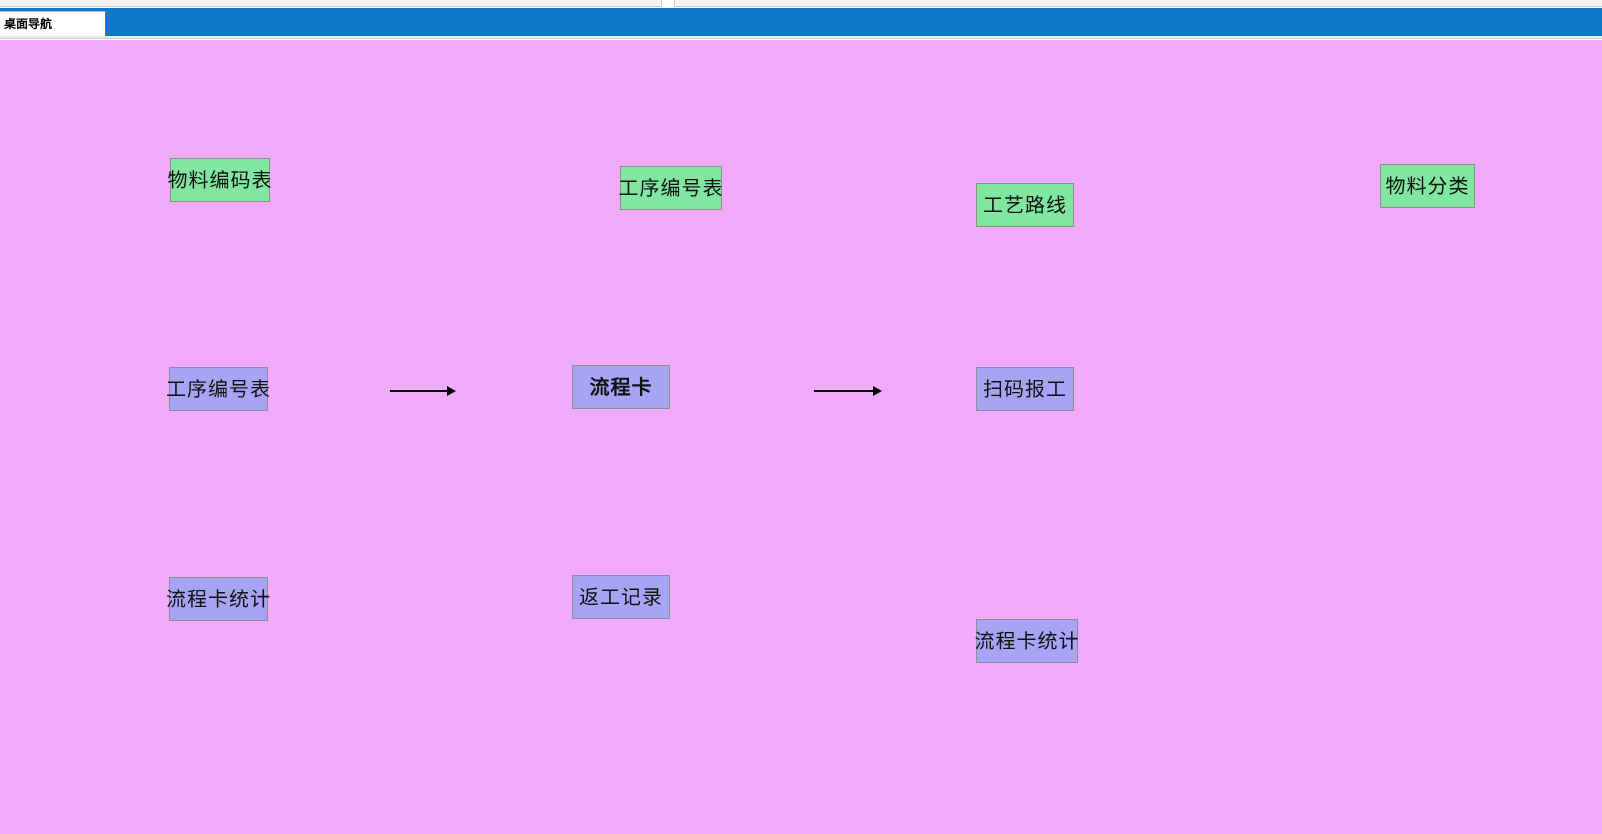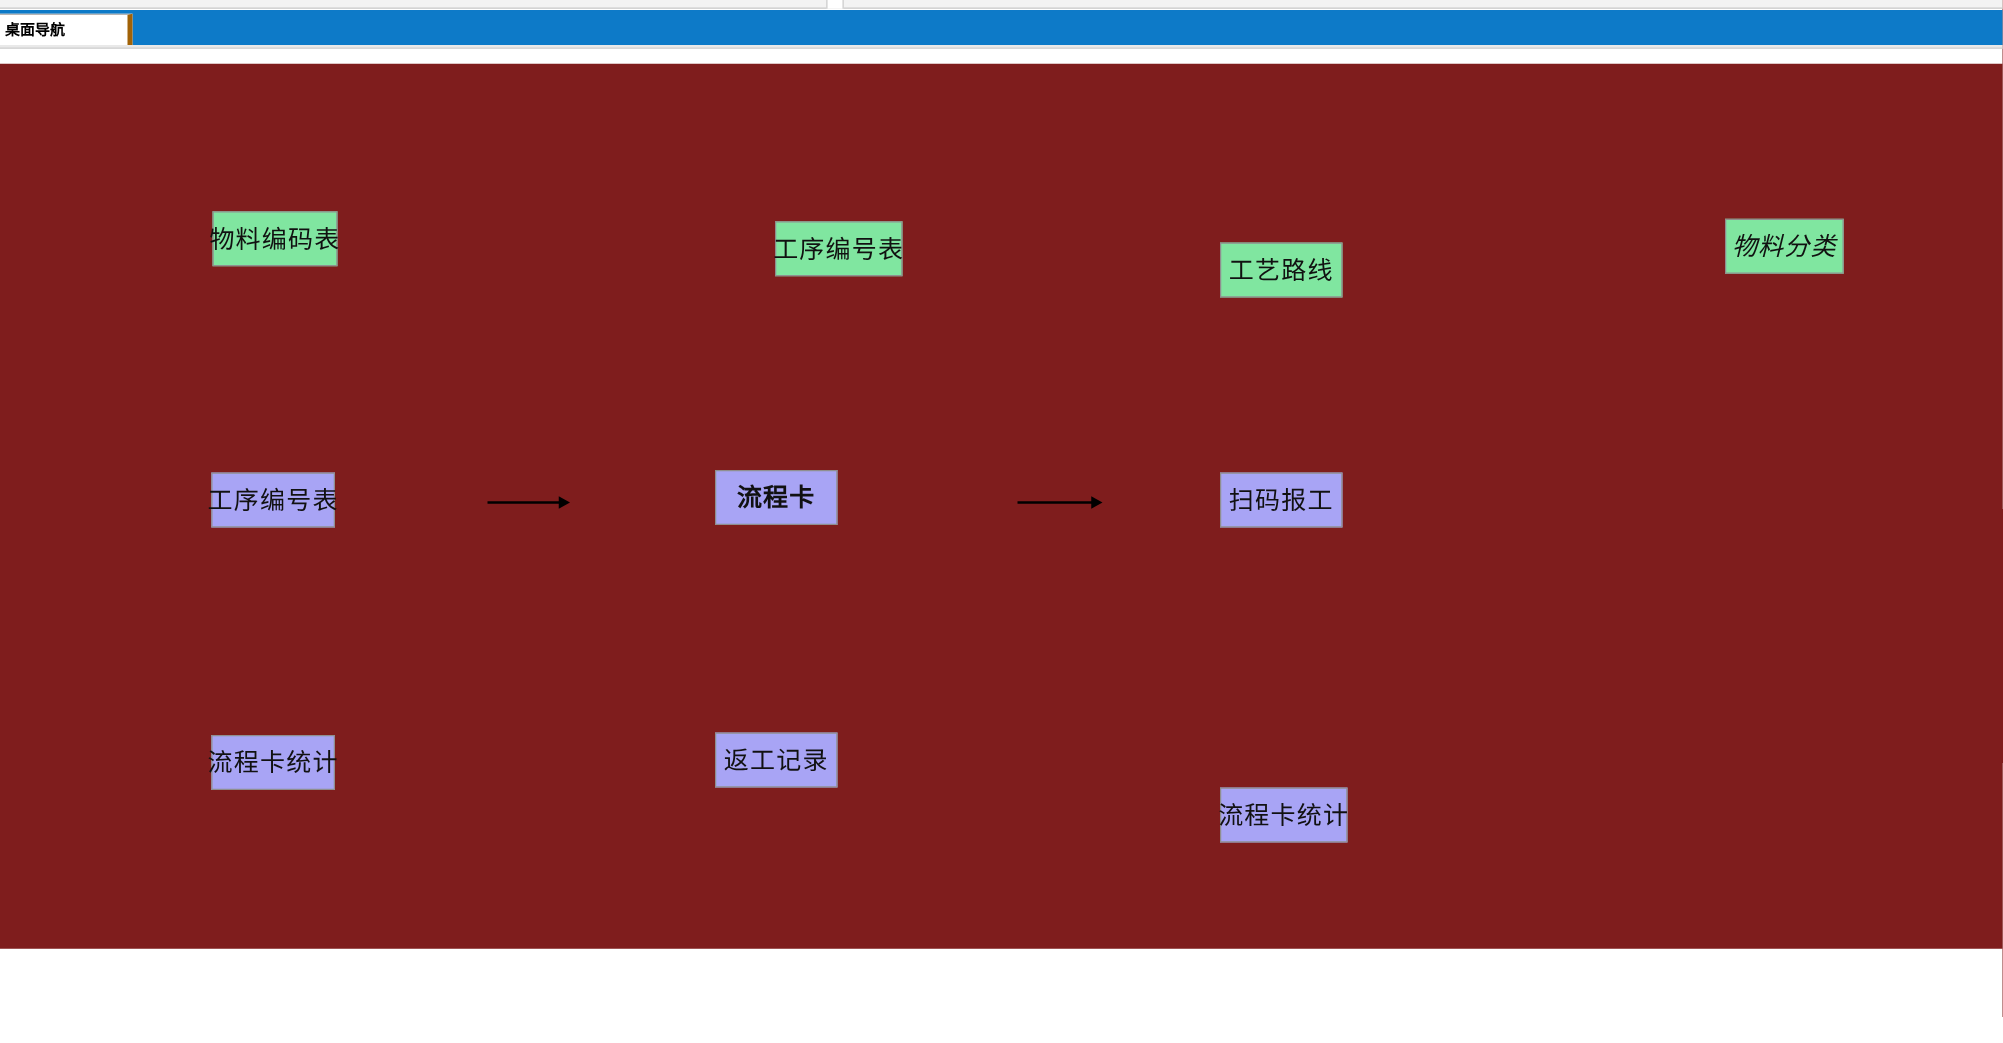--- a/index.html
+++ b/index.html
@@ -57,42 +57,42 @@
     border-bottom: 1px solid #cfcfcf;
     box-sizing: border-box;
   }
   .tab-active {
     position: absolute;
     left: 0; top: 11px;
     width: 106px;
     height: 25px;
     background: #ffffff;
     border-top: 1px solid #b5b5b5;
-    border-right: 4px solid #a16207;
+    border-right: 1px solid #a16207;
     box-sizing: border-box;
     display: flex;
     align-items: center;
     padding-left: 4px;
   }
   .tab-active-label {
     font-family: "DejaVu Sans", "Liberation Sans", sans-serif;
     font-size: 12px;
     color: #000000;
     line-height: 1;
     white-space: nowrap;
     font-weight: 600;
   }
 
   
   #nav-canvas {
     position: absolute;
-    left: 0; top: 51px;
+    left: 0; top: 40px;
     width: 1602px;
-    height: 708px;
-    background: #7f1d1d;
+    height: 794px;
+    background: #f0abfc;
   }
 
   .node {
     position: absolute;
     box-sizing: border-box;
     border: 1px solid #8f8f8f;
     display: flex;
     align-items: center;
     justify-content: center;
     cursor: pointer;
@@ -147,21 +147,21 @@
 <div id="nav-canvas">
     <div class="node green" style="left: 170px; top: 118px; width: 100px; height: 44px;">
       <span class="node-label">物料编码表</span>
     </div>
     <div class="node green" style="left: 572px; top: 126px; width: 102px; height: 44px; margin-left: 48px;">
       <span class="node-label">工序编号表</span>
     </div>
     <div class="node green" style="left: 976px; top: 131px; width: 98px; height: 44px; margin-top: 12px;">
       <span class="node-label">工艺路线</span>
     </div>
-    <div class="node green" style="left: 1380px; top: 124px; width: 95px; height: 44px; font-style: italic;">
+    <div class="node green" style="left: 1380px; top: 124px; width: 95px; height: 44px;">
       <span class="node-label">物料分类</span>
     </div>
     <div class="node purple" style="left: 169px; top: 327px; width: 99px; height: 44px;">
       <span class="node-label">工序编号表</span>
     </div>
     <div class="node purple" style="left: 572px; top: 325px; width: 98px; height: 44px; font-weight: bold;">
       <span class="node-label">流程卡</span>
     </div>
     <div class="node purple" style="left: 976px; top: 327px; width: 98px; height: 44px;">
       <span class="node-label">扫码报工</span>

